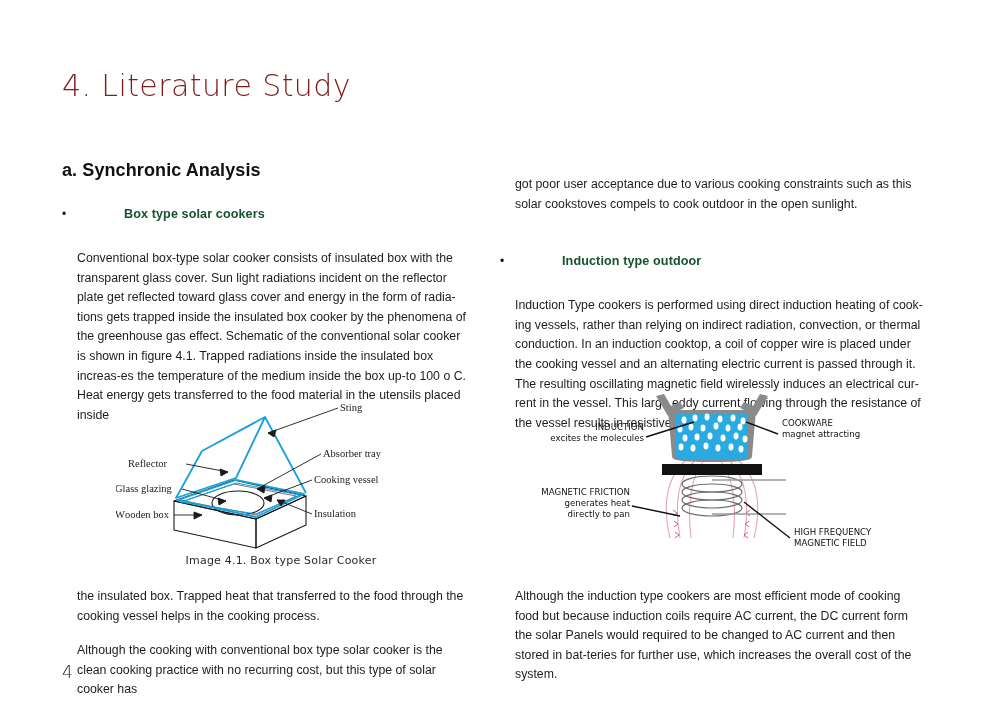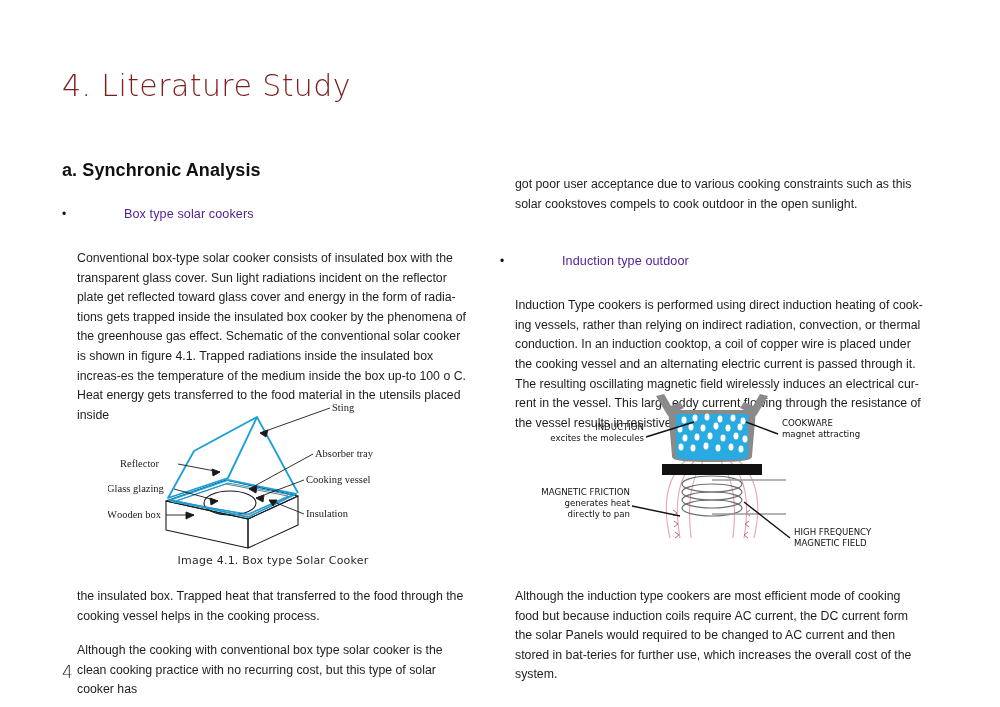--- a/index.html
+++ b/index.html
@@ -54,23 +54,23 @@
   }
   .bullet-dot {
     width: 22px;
     flex: 0 0 22px;
     font-size: 12px;
     line-height: 1;
     color: #111;
   }
   .bullet-label {
     font-size: 12.6px;
-    font-weight: normal;
+    font-weight: bold;
     letter-spacing: 0.1px;
-    color: #4c1d95;
+    color: #14532d;
     padding-left: 40px;
   }
   .body-text {
     font-size: 12.3px;
     line-height: 19.6px;
     color: #1d1d1d;
     margin: 15px;
     text-align: left;
   }
   .body-text + .body-text { margin-top: 0px; }
@@ -81,21 +81,21 @@
   .figure {
     position: absolute;
   }
   .fig-caption {
     text-align: center;
     font-size: 11px;
     color: #2a2a2a;
     letter-spacing: 0.2px;
     font-family: "DejaVu Sans", sans-serif;
   }
-  #fig-solar  { left: 108px; top: 388px; width: 390px; }
+  #fig-solar  { left: 116px; top: 388px; width: 390px; }
   #fig-induction { left: 528px; top: 392px; width: 410px; }
 
   
   .page-number {
     position: absolute;
     left: 62px;
     top: 662px;
     font-size: 17px;
     font-weight: 300;
     color: #1c1c1c;

